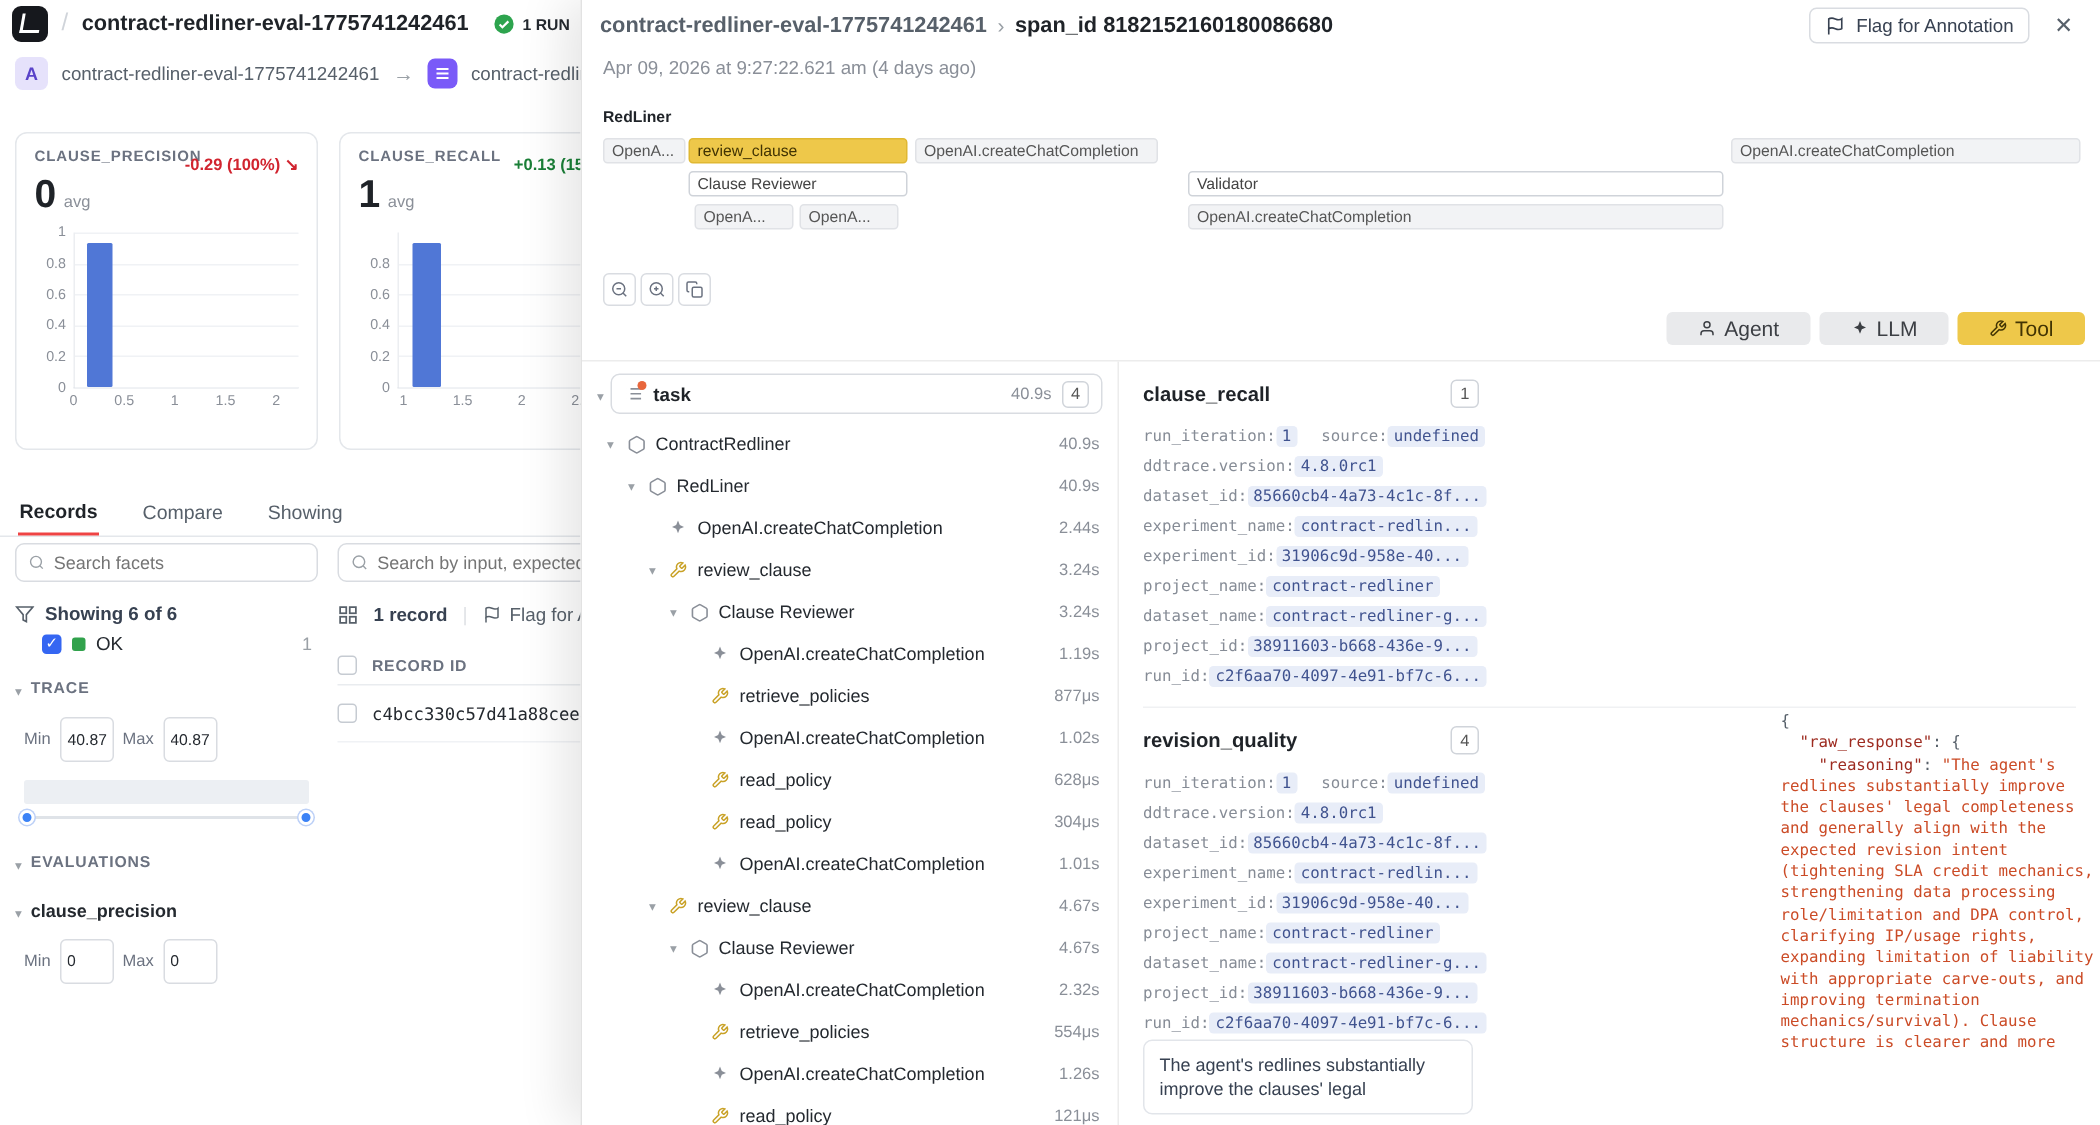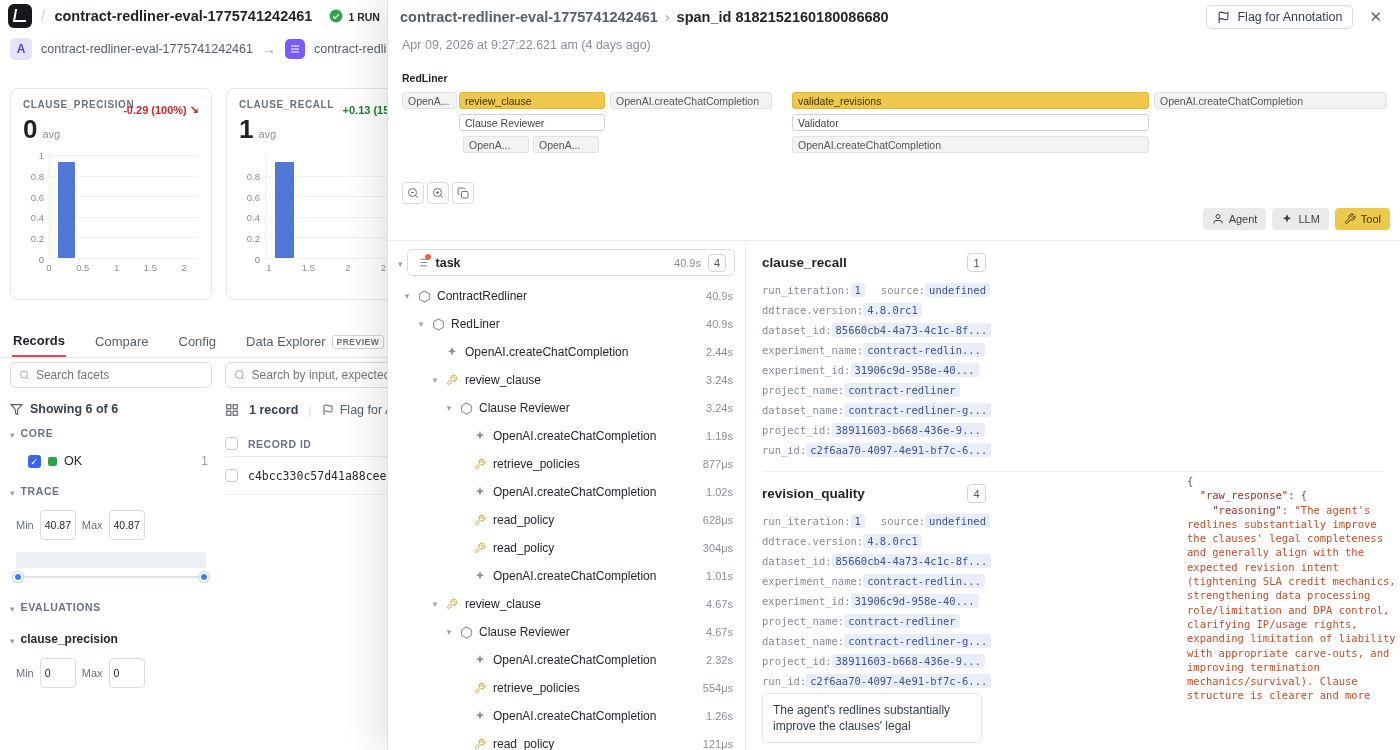--- a/index.html
+++ b/index.html
@@ -101,21 +101,21 @@
            white-space:nowrap;overflow:hidden;cursor:pointer}
   .wf-chip.plain{color:#1f2328;font-weight:700;background:transparent;padding:0}
   .wf-chip.tool{background:#eec84a;border:1px solid #e0b832;color:#423403}
   .wf-chip.llm{background:#f2f3f5;border:1px solid #e0e2e6;color:#555}
   .wf-chip.agent{background:#fff;border:1px solid #cfd3d9;color:#444}
 
   .zoomctl{position:absolute;top:182px;left:14px;display:flex;gap:3px}
   .zbtn{width:22px;height:22px;border:1px solid #d9dce1;border-radius:4px;display:flex;align-items:center;justify-content:center;
         color:#6b7280;cursor:pointer;background:#fff}
   .legend{position:absolute;top:208px;right:10px;display:flex;gap:6px}
-  .legend-chip{height:22px;border-radius:4px;padding:0 9px;font-size:11px;display:flex;align-items:center;gap:5px;cursor:pointer}
+  .legend-chip{height:22px;border-radius:4px;padding:0 21px;font-size:14px;display:flex;align-items:center;gap:5px;cursor:pointer}
   .legend-chip.agent,.legend-chip.llm{background:#e9eaec;color:#3c3f44}
   .legend-chip.tool{background:#eec84a;color:#423403}
 
   
   .m-body{position:absolute;top:240px;left:0;right:0;bottom:0;border-top:1px solid #ececec;display:flex}
   .m-tree{width:358px;border-right:1px solid #ececec;padding:8px 10px;overflow:hidden}
   .tree-rootwrap{display:flex;align-items:center;gap:4px}
   .tree-rootwrap>.chev::before{content:"▾";color:#9aa0a6;font-size:9px}
   .tree-root{flex:1;display:flex;align-items:center;gap:7px;border:1px solid #d9dce1;border-radius:6px;height:27px;padding:0 8px;cursor:pointer}
   .task-icon{position:relative;color:#8a8f98}
@@ -254,47 +254,39 @@
 </div>
 
 <div class="tabs">
   <div class="tab active">
       <span>Records</span>
     </div>
   <div class="tab">
       <span>Compare</span>
     </div>
   <div class="tab">
-      <span>Config</span>
-    </div>
-  <div class="tab">
-      <span>Data Explorer</span>
-      <span class="preview-badge">PREVIEW</span>
+      <span>Showing</span>
     </div>
 </div>
 
 <div class="sidebar">
   <div class="search-box">
     <svg width="12" height="12" viewBox="0 0 24 24" fill="none" stroke="currentColor" stroke-width="2">
         <circle cx="11" cy="11" r="8"></circle>
         <line x1="21" y1="21" x2="16.65" y2="16.65"></line>
       </svg>
     <input placeholder="Search facets" style="">
   </div>
   <div class="showing">
     <svg width="13" height="13" viewBox="0 0 24 24" fill="none" stroke="#57606a" stroke-width="2">
         <path d="M22 3H2l8 9.46V19l4 2v-8.54L22 3z"></path>
       </svg>
     <span>Showing 6 of 6</span>
   </div>
 
-  <div class="fsec">
-      <span class="chev"></span>
-      <span class="fsec-label">CORE</span>
-    </div>
   <div class="status-row">
     <span class="cb">✓</span>
     <span class="status-dot"></span>
     <span class="status-label">OK</span>
     <span class="status-count">1</span>
   </div>
   <div class="fsec">
       <span class="chev"></span>
       <span class="fsec-label">TRACE</span>
     </div>
@@ -377,21 +369,20 @@
       <span class="close-btn">✕</span>
     </span>
   </div>
   <div class="m-date">Apr 09, 2026 at 9:27:22.621 am (4 days ago)</div>
 
   <div class="waterfall" id="waterfall">
       <div class="wf-chip plain" style="left: 0px; top: 0px; width: 110px;">RedLiner</div>
       <div class="wf-chip llm" style="left: 0px; top: 22px; width: 55px;">OpenA...</div>
       <div class="wf-chip tool" style="left: 57px; top: 22px; width: 146px;">review_clause</div>
       <div class="wf-chip llm" style="left: 208px; top: 22px; width: 162px;">OpenAI.createChatCompletion</div>
-      <div class="wf-chip tool" style="left: 390px; top: 22px; width: 357px;">validate_revisions</div>
       <div class="wf-chip llm" style="left: 752px; top: 22px; width: 233px;">OpenAI.createChatCompletion</div>
       <div class="wf-chip agent" style="left: 57px; top: 44px; width: 146px;">Clause Reviewer</div>
       <div class="wf-chip agent" style="left: 390px; top: 44px; width: 357px;">Validator</div>
       <div class="wf-chip llm" style="left: 61px; top: 66px; width: 66px;">OpenA...</div>
       <div class="wf-chip llm" style="left: 131px; top: 66px; width: 66px;">OpenA...</div>
       <div class="wf-chip llm" style="left: 390px; top: 66px; width: 357px;">OpenAI.createChatCompletion</div>
     </div>
 
   <div class="zoomctl">
     <span class="zbtn">

